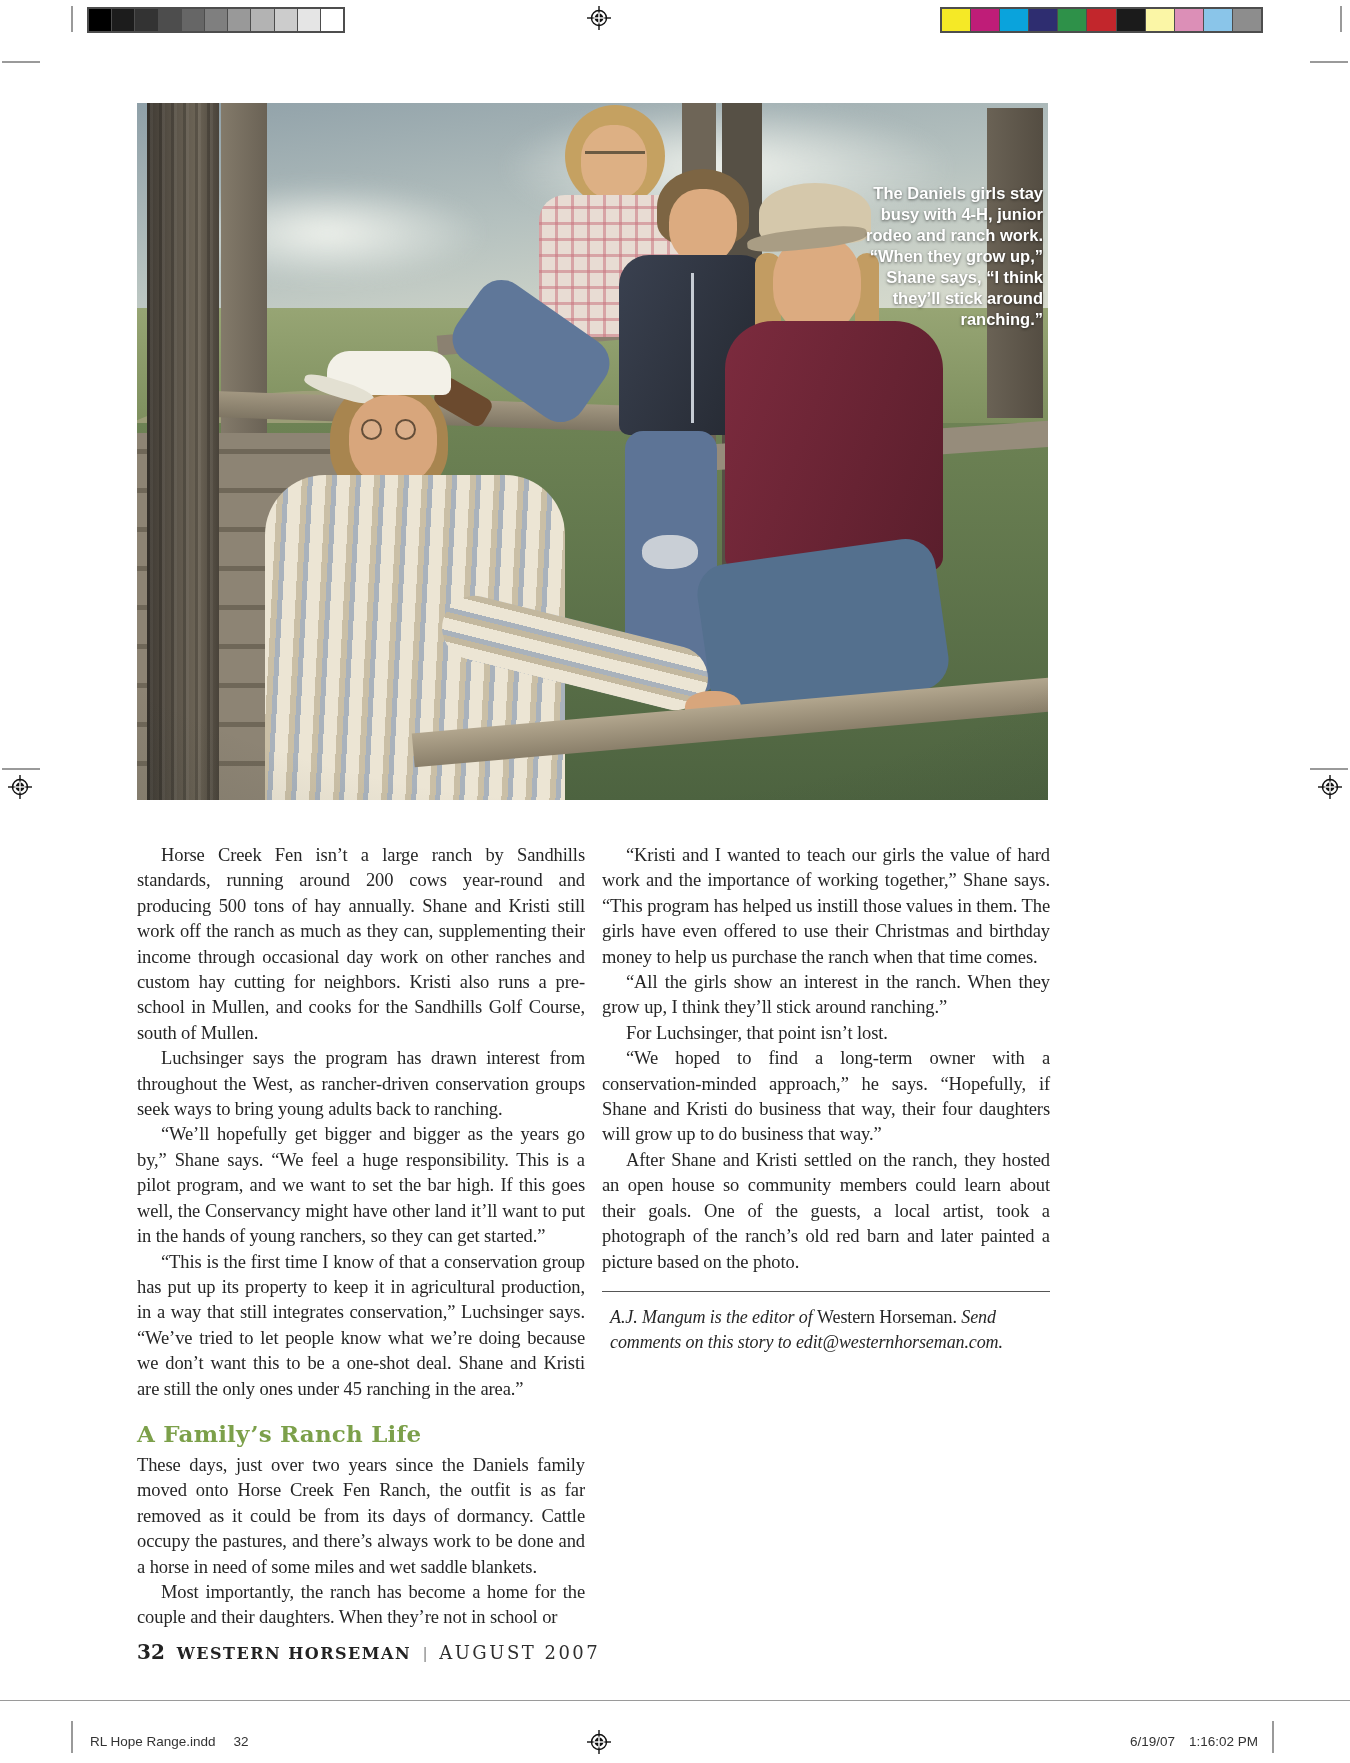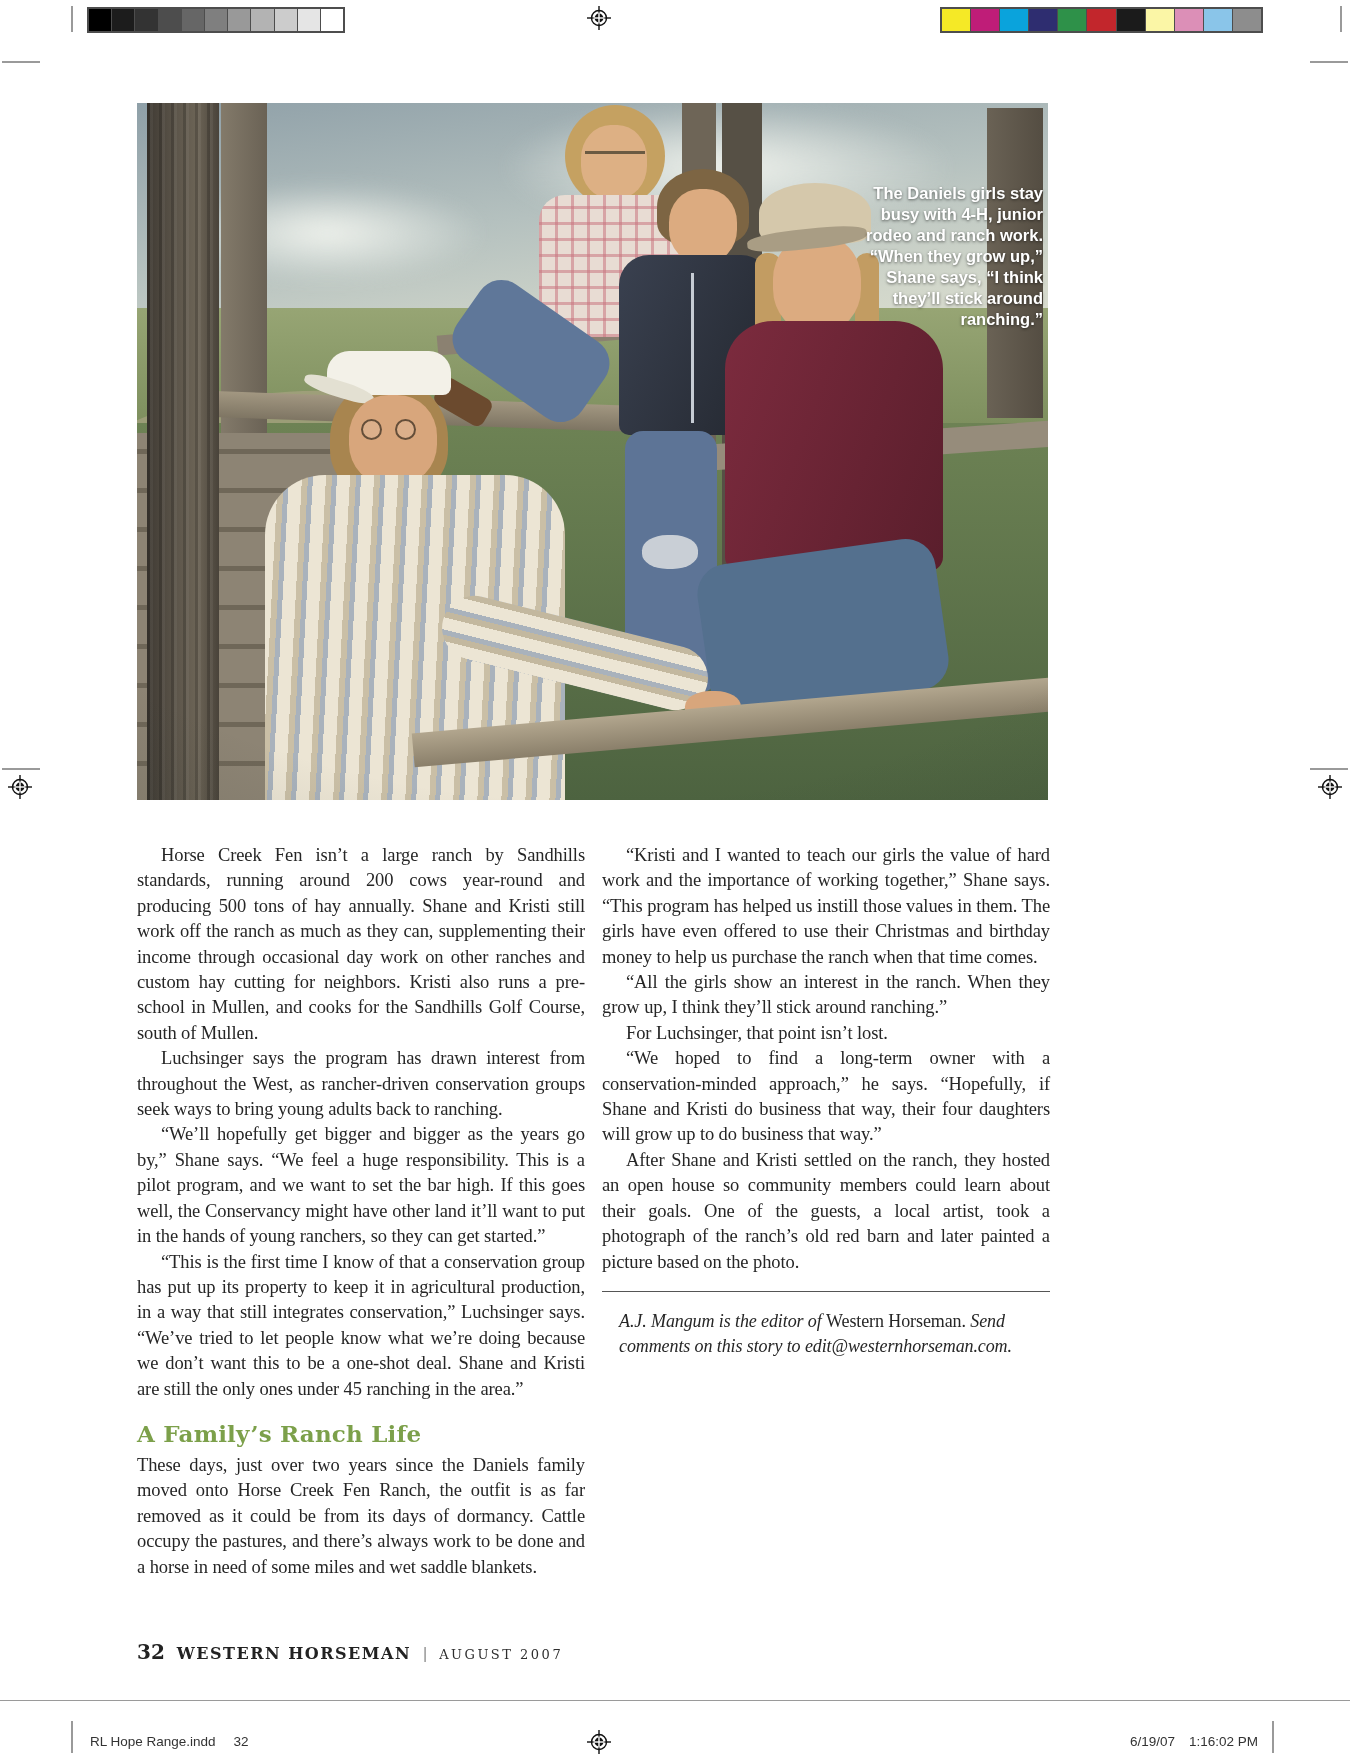--- a/index.html
+++ b/index.html
@@ -87,31 +87,31 @@
   
   .col{position:absolute;top:843px;width:448px;text-align:justify;font-size:18.5px;line-height:25.4px;
        letter-spacing:-0.1px;hyphens:auto;}
   .col-left{left:137px;} .col-right{left:602px;}
   .body-p{margin:0;}
   .body-p.indent{text-indent:24px;}
   .subhead{margin:19px 0 6px 0;font-family:"DejaVu Serif",serif;font-weight:bold;font-size:23px;
       line-height:26px;color:#7ca04a;text-align:left;letter-spacing:.2px;}
   .endmark{display:inline-block;margin-left:8px;vertical-align:baseline;}
   .divider{border:none;border-top:1.5px solid #555;margin:16px 0 13px 0;width:100%;}
-  .credit{margin:17px;font-size:18px;line-height:25px;text-align:left;}
+  .credit{margin:8px;font-size:18px;line-height:25px;text-align:left;}
   .credit .it{font-style:italic;}
   .credit .rom{font-style:normal;}
 
   
   .footer{position:absolute;left:137px;top:1640px;font-family:"DejaVu Serif",serif;color:#222;
       display:flex;align-items:baseline;gap:12px;}
   .footer .pgnum{font-weight:bold;font-size:20px;}
   .footer .mag{font-weight:bold;font-size:16px;letter-spacing:1.5px;}
   .footer .sep{color:#8a8a8a;font-size:16px;font-family:"Liberation Sans",sans-serif;}
-  .footer .issue{font-size:13px;letter-spacing:2.5px;color:#2e2e2e;}
+  .footer .issue{font-size:18px;letter-spacing:2.5px;color:#2e2e2e;}
 
   
   .trimline{position:absolute;left:0;top:1700px;width:1350px;height:1px;background:#9a9a9a;}
   .slug{position:absolute;font-family:"Liberation Sans",sans-serif;font-size:13.5px;color:#333;}
   .slug-left{left:90px;top:1734px;}
   .slug-left .gap{display:inline-block;width:18px;}
   .slug-right{right:92px;top:1734px;}
   .slug-right .gap{display:inline-block;width:14px;}
 </style>
 </head>
@@ -247,20 +247,21 @@
     </div>
   </div>
 
   <div class="col col-left">
     <p class="body-p indent">Horse Creek Fen isn’t a large ranch by Sandhills standards, running around 200 cows year-round and producing 500 tons of hay annually. Shane and Kristi still work off the ranch as much as they can, supplementing their income through occasional day work on other ranches and custom hay cutting for neighbors. Kristi also runs a pre-school in Mullen, and cooks for the Sandhills Golf Course, south of Mullen.</p>
     <p class="body-p indent">Luchsinger says the program has drawn interest from throughout the West, as rancher-driven conservation groups seek ways to bring young adults back to ranching.</p>
     <p class="body-p indent">“We’ll hopefully get bigger and bigger as the years go by,” Shane says. “We feel a huge responsibility. This is a pilot program, and we want to set the bar high. If this goes well, the Conservancy might have other land it’ll want to put in the hands of young ranchers, so they can get started.”</p>
     <p class="body-p indent">“This is the first time I know of that a conservation group has put up its property to keep it in agricultural production, in a way that still integrates conservation,” Luchsinger says. “We’ve tried to let people know what we’re doing because we don’t want this to be a one-shot deal. Shane and Kristi are still the only ones under 45 ranching in the area.”</p>
     <h2 class="subhead">A Family’s Ranch Life</h2>
     <p class="body-p">These days, just over two years since the Daniels family moved onto Horse Creek Fen Ranch, the outfit is as far removed as it could be from its days of dormancy. Cattle occupy the pastures, and there’s always work to be done and a horse in need of some miles and wet saddle blankets.</p>
+    <p class="body-p indent">Most importantly, the ranch has become a home for the couple and their daughters. When they’re not in school or</p>
   </div>
 
   <div class="col col-right">
     <p class="body-p indent">“Kristi and I wanted to teach our girls the value of hard work and the importance of working together,” Shane says. “This program has helped us instill those values in them. The girls have even offered to use their Christmas and birthday money to help us purchase the ranch when that time comes.</p>
     <p class="body-p indent">“All the girls show an interest in the ranch. When they grow up, I think they’ll stick around ranching.”</p>
     <p class="body-p indent">For Luchsinger, that point isn’t lost.</p>
     <p class="body-p indent">“We hoped to find a long-term owner with a conservation-minded approach,” he says. “Hopefully, if Shane and Kristi do business that way, their four daughters will grow up to do business that way.”</p>
     <p class="body-p indent">After Shane and Kristi settled on the ranch, they hosted an open house so community members could learn about their goals. One of the guests, a local artist, took a photograph of the ranch’s old red barn and later painted a picture based on the photo.</p>
     <hr class="divider">
     <p class="credit">

